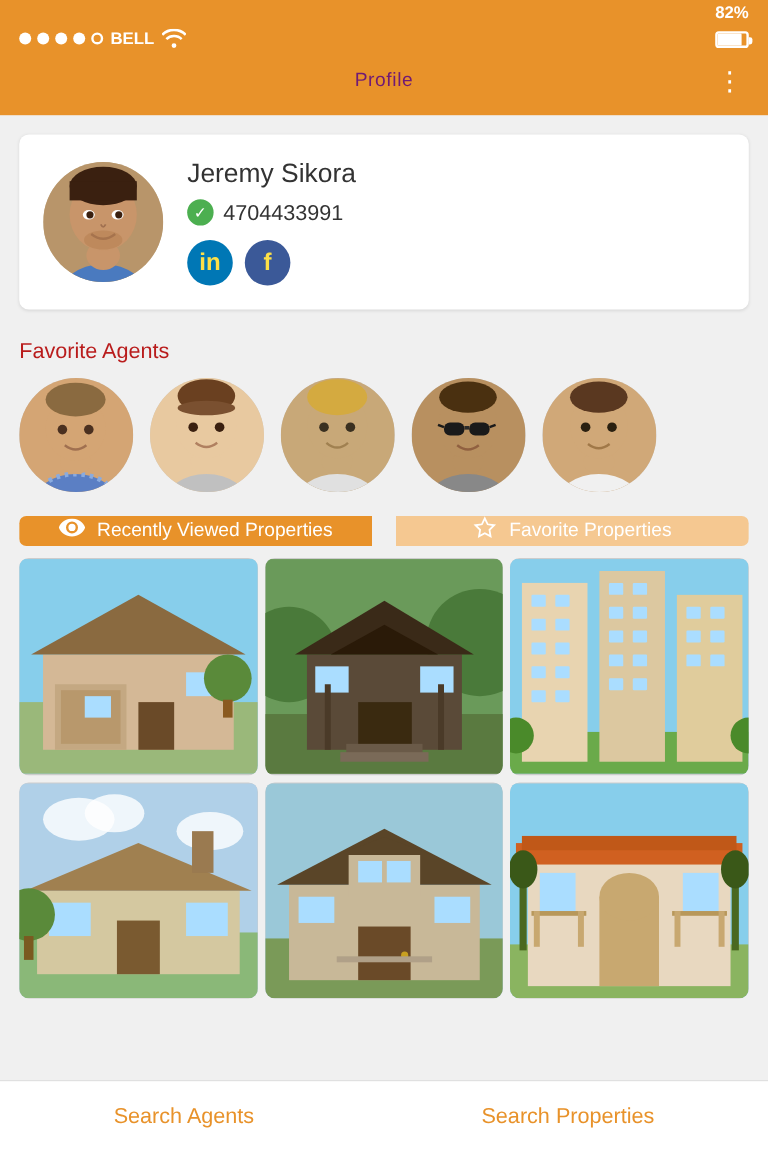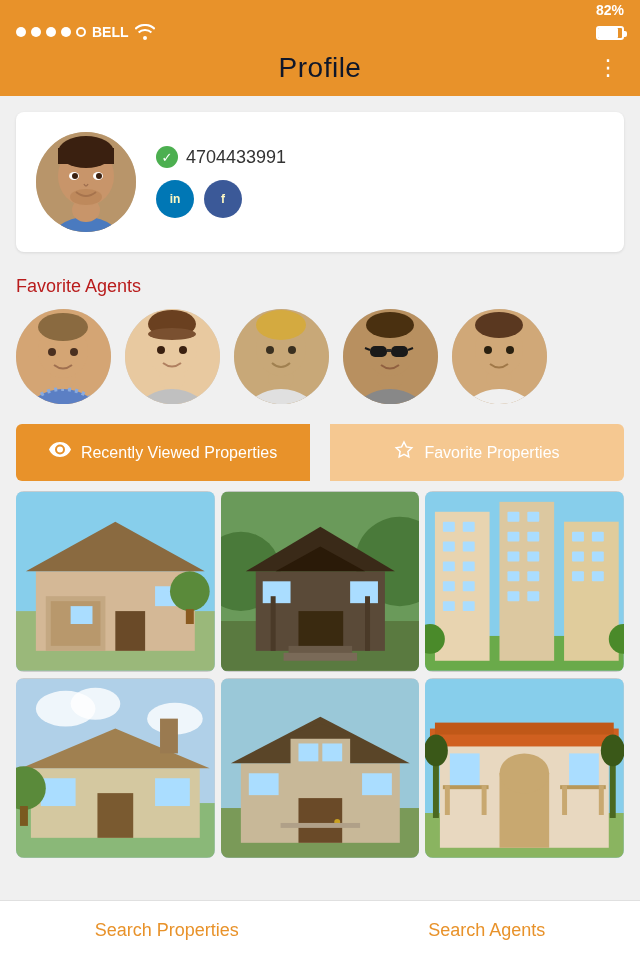--- a/index.html
+++ b/index.html
@@ -45,22 +45,22 @@
     
     .header {
       background: #E8922A;
       height: 56px;
       display: flex;
       align-items: center;
       justify-content: center;
       position: relative;
     }
     .header-title {
-      color: #0f172a;
-      font-size: 28px;
+      color: #701a75;
+      font-size: 16px;
       font-weight: 400;
       letter-spacing: 0.5px;
     }
     .header-menu {
       position: absolute;
       right: 20px;
       color: white;
       font-size: 22px;
       cursor: pointer;
       letter-spacing: 1px;
@@ -115,21 +115,21 @@
     .verified-icon {
       width: 22px; height: 22px; border-radius: 50%;
       background: #4CAF50;
       display: flex; align-items: center; justify-content: center;
       color: white; font-size: 13px; flex-shrink: 0;
     }
     .social-icons { display: flex; gap: 10px; }
     .social-btn {
       width: 38px; height: 38px; border-radius: 50%;
       display: flex; align-items: center; justify-content: center;
-      color: #fef9c3; font-size: 12px; font-weight: bold;
+      color: #fde047; font-size: 20px; font-weight: bold;
       cursor: pointer;
     }
     .linkedin { background: #0077B5; }
     .facebook { background: #3B5998; }
 
     
     .section-label {
       font-size: 18px;
       color: #b91c1c;
       padding: 8px 16px 12px;
@@ -153,21 +153,21 @@
 
     
     .tabs {
       display: flex;
       margin: 4px 16px 0;
       border-radius: 6px;
       overflow: hidden;
     }
     .tab {
       flex: 1;
-      padding: 16px 12px;
+      padding: 0 12px;
       display: flex;
       align-items: center;
       justify-content: center;
       gap: 10px;
       font-size: 16px;
       cursor: pointer;
     }
     .tab.active {
       background: #E8922A;
       color: white;
@@ -274,20 +274,21 @@
         <circle cx="63" cy="44" r="3" fill="#3a2010"></circle>
 
         <path d="M48 52 Q50 56 52 52" stroke="#a07050" stroke-width="1.5" fill="none"></path>
 
         <path d="M40 60 Q50 68 60 60" stroke="#a07050" stroke-width="2" fill="none"></path>
 
         <ellipse cx="50" cy="65" rx="16" ry="8" fill="#b07848" opacity="0.4"></ellipse>
       </svg>
     </div>
     <div class="profile-info">
+      <div class="profile-name">Jeremy Sikora</div>
       <div class="profile-phone">
         <span class="verified-icon">✓</span>
         <span>4704433991</span>
       </div>
       <div class="social-icons">
         <div class="social-btn linkedin">in</div>
         <div class="social-btn facebook">f</div>
       </div>
     </div>
   </div>
@@ -561,15 +562,15 @@
         <rect x="186" y="80" width="6" height="60" fill="#4a6820"></rect>
         <ellipse cx="189" cy="72" rx="12" ry="16" fill="#3a5818"></ellipse>
       </svg>
     </div>
   </div>
 
   <div class="bottom-spacer"></div>
 </div>
 
 <div class="bottom-nav">
+  <span class="nav-btn">Search Agents</span>
   <span class="nav-btn">Search Properties</span>
-  <span class="nav-btn">Search Agents</span>
 </div>
 
 </body></html>

